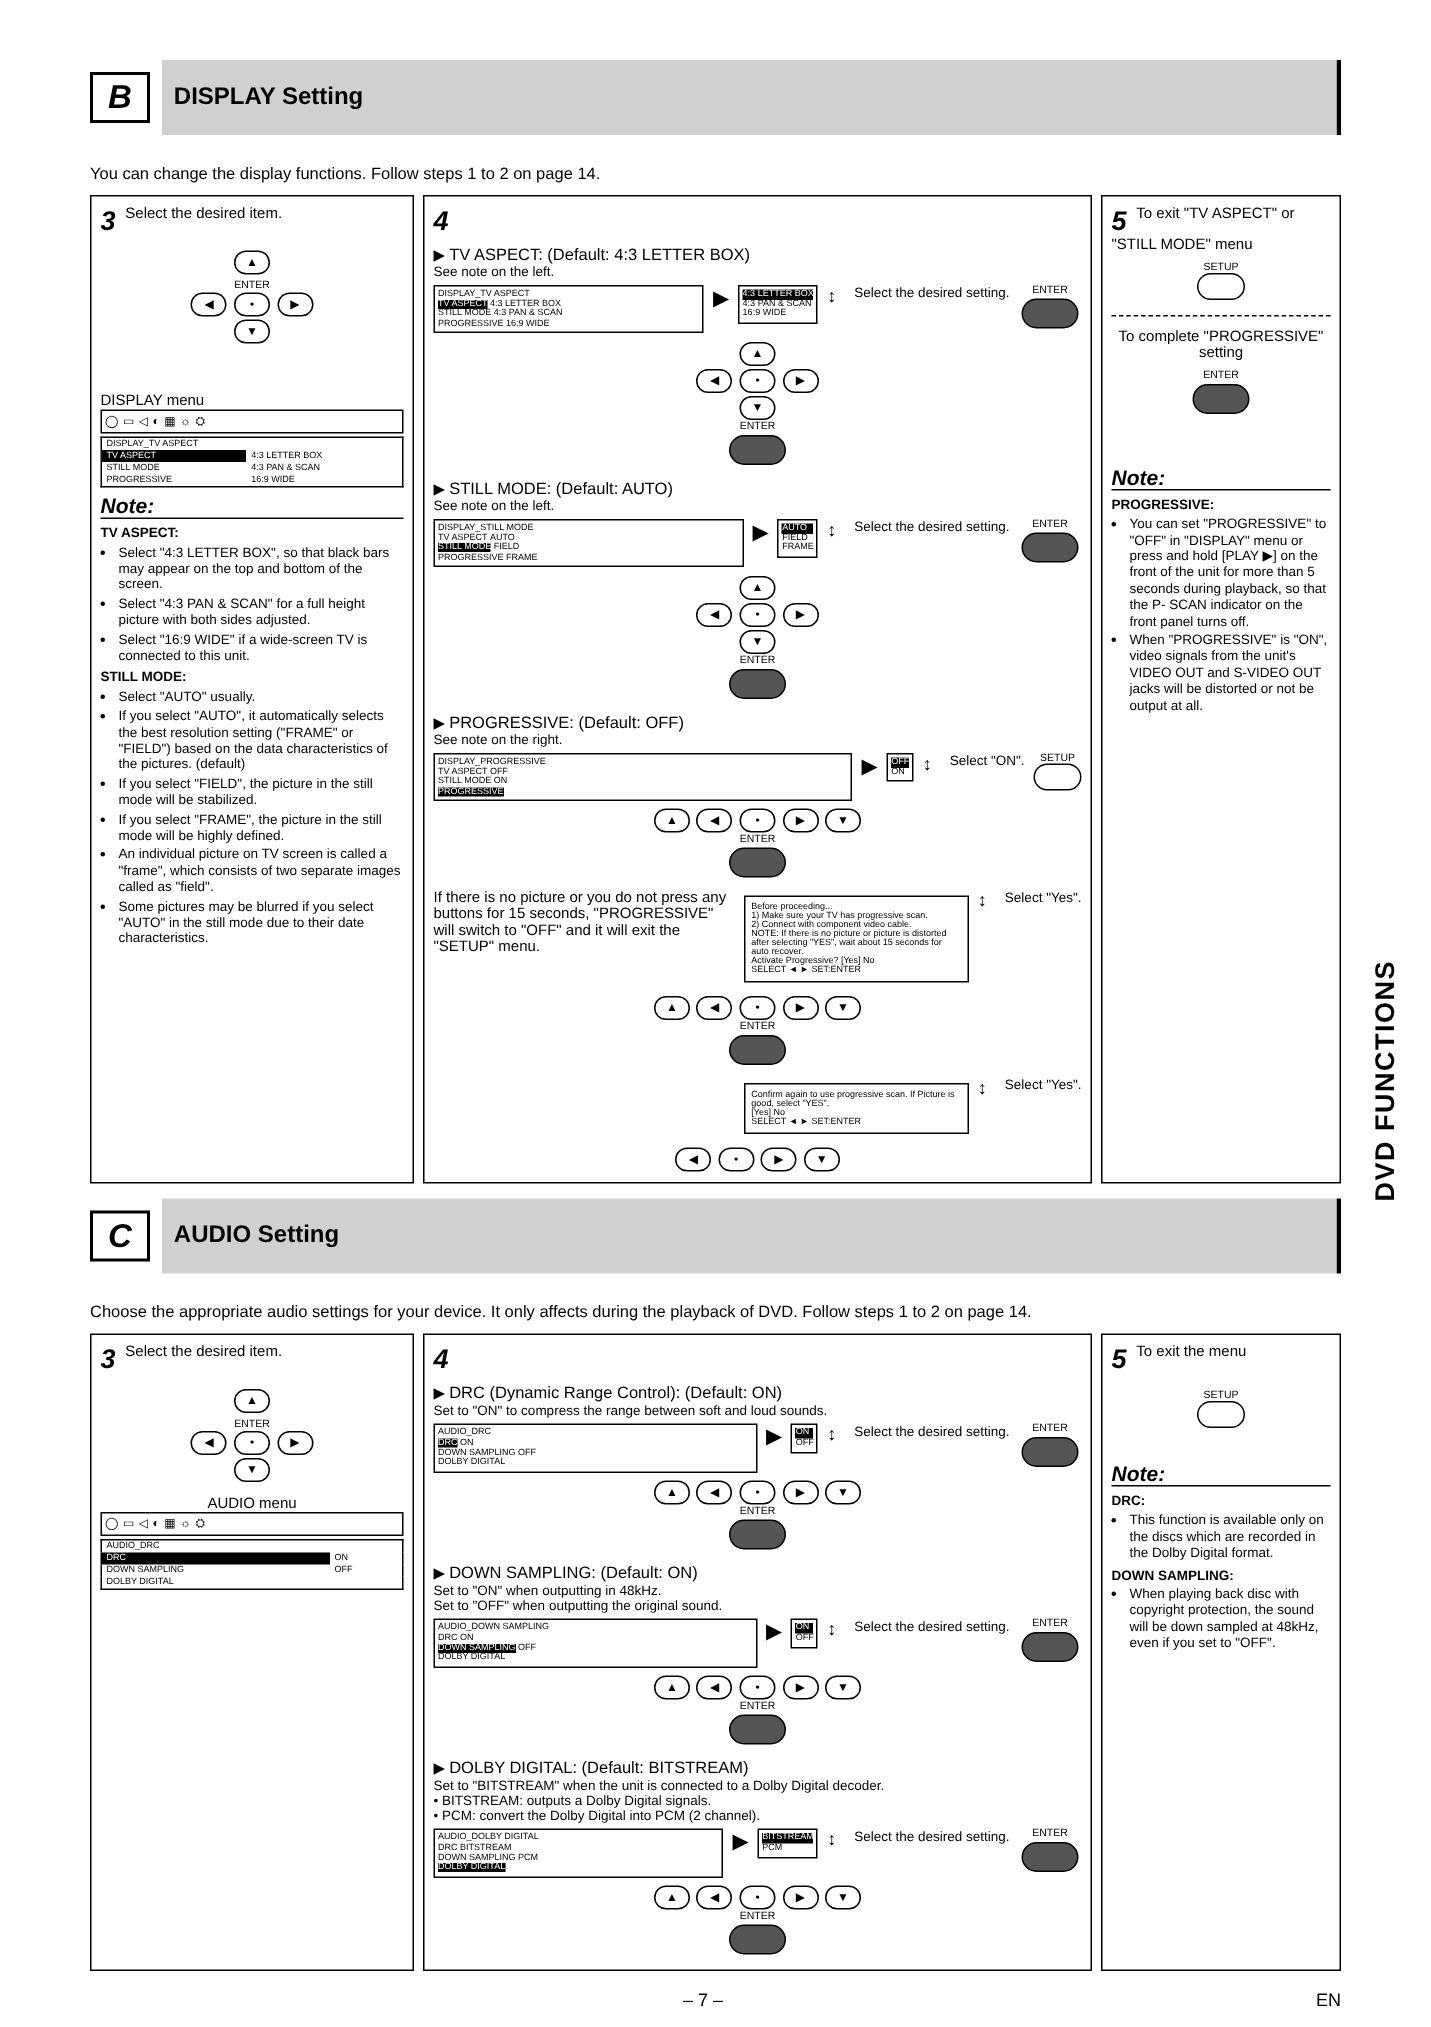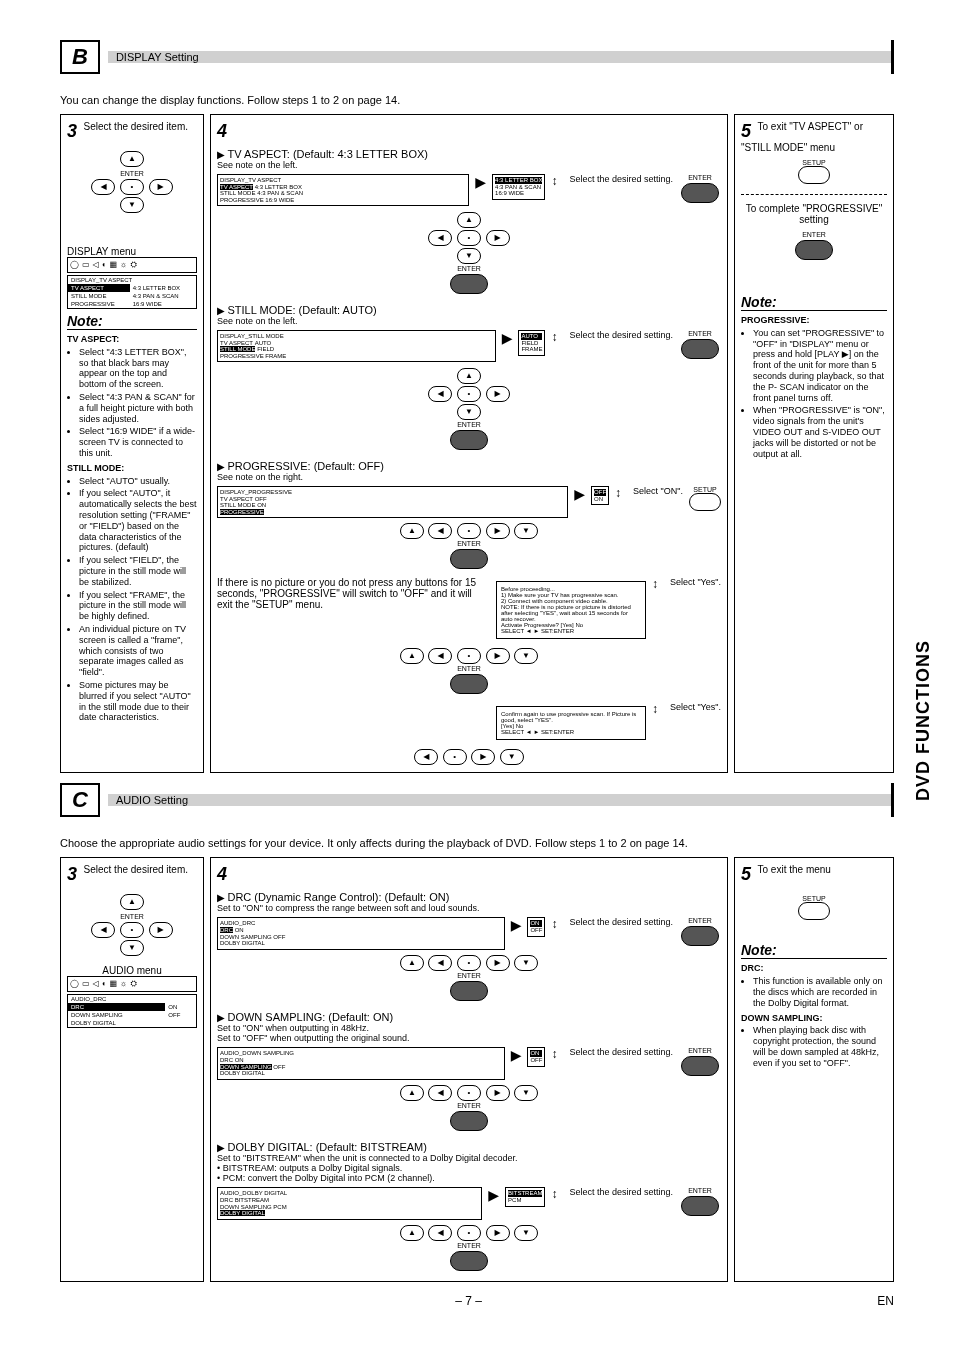--- a/index.html
+++ b/index.html
@@ -21,42 +21,42 @@
     border: 2px solid #000;
     font-size: 22px;
     font-weight: bold;
     font-style: italic;
     padding: 2px 10px;
     margin-right: 8px;
   }
   .section-title {
     background: #d0d0d0;
     flex: 1;
-    padding: 0 8px;
-    font-size: 11px;
-    font-weight: normal;
+    padding: 16px 8px;
+    font-size: 16px;
+    font-weight: bold;
   }
   .intro {
     font-size: 11px;
     margin-bottom: 8px;
     margin-top: 20px;
   }
   .grid {
     display: flex;
     gap: 6px;
     align-items: stretch;
   }
   .col {
     border: 1px solid #000;
     padding: 6px;
     font-size: 9px;
     position: relative;
     box-sizing: border-box;
   }
-  .col3 { width: 144px; }
+  .col3 { width: 216px; }
   .col4 { flex: 1; }
   .col5 { width: 160px; }
   .stepnum {
     font-size: 18px;
     font-weight: bold;
     font-style: italic;
     display: inline-block;
     margin-right: 4px;
     vertical-align: top;
   }

